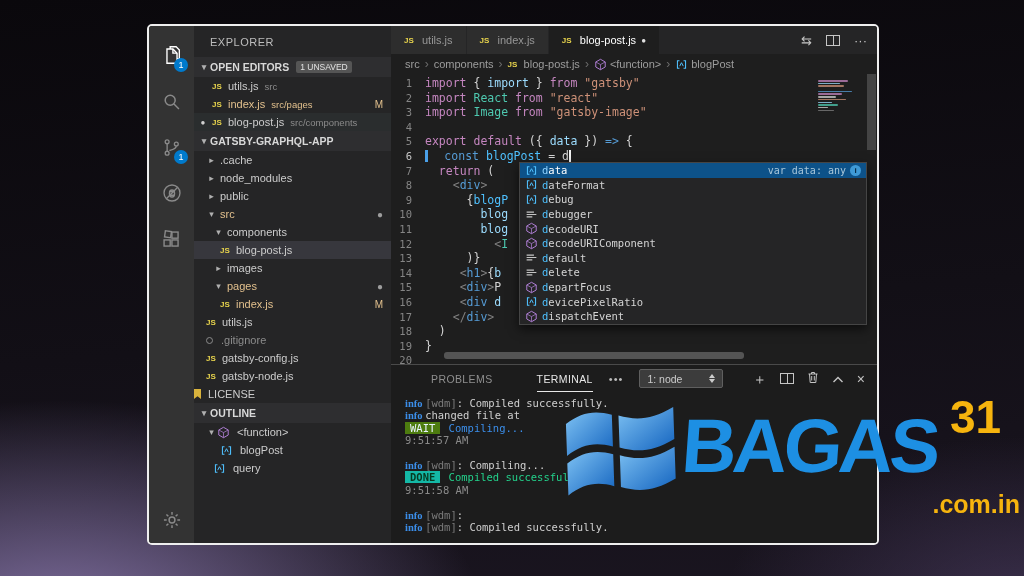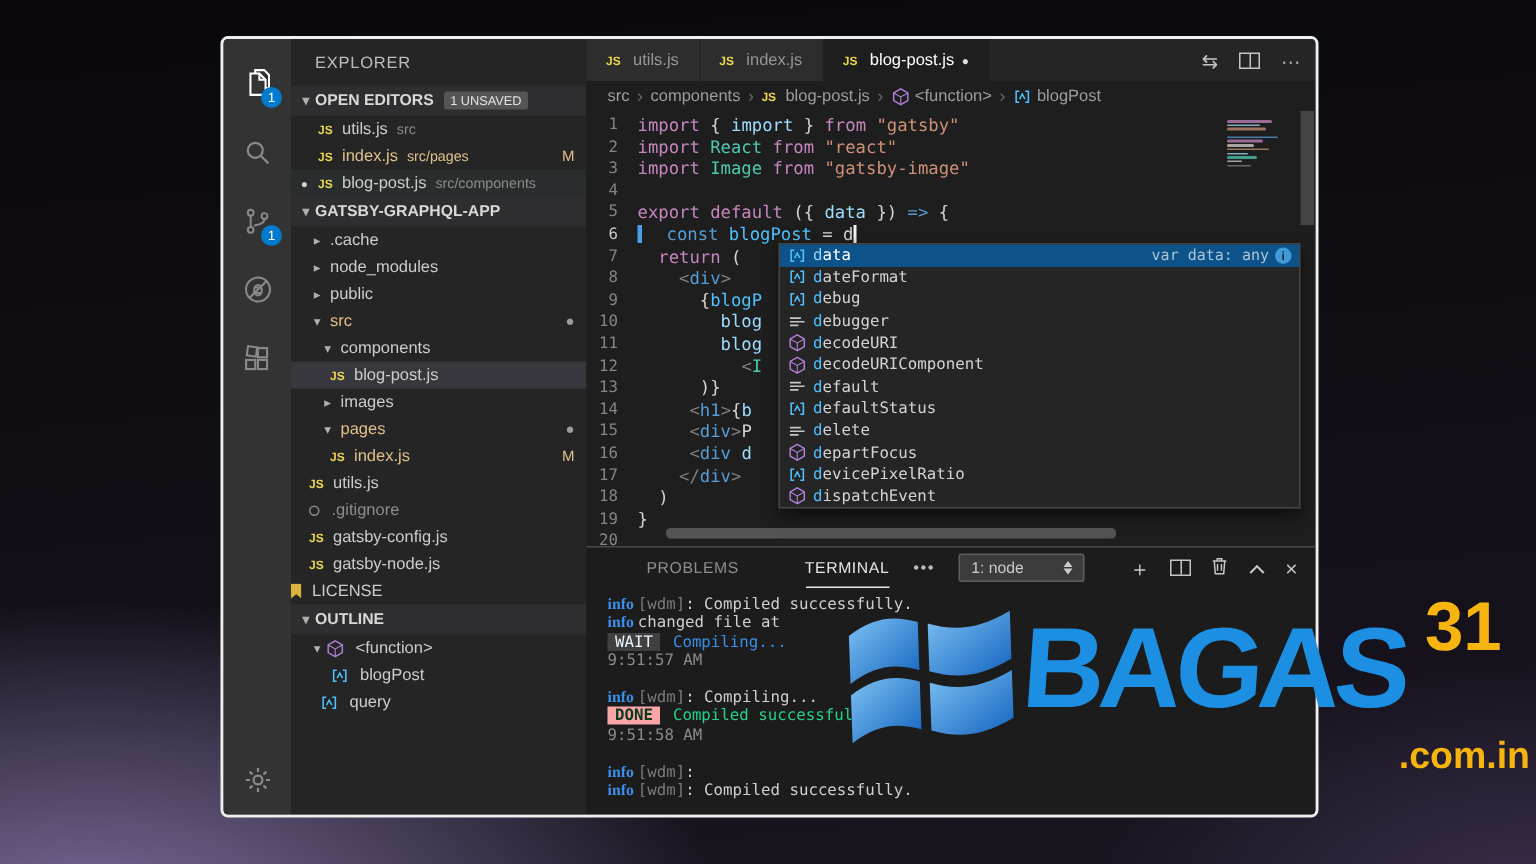--- a/index.html
+++ b/index.html
@@ -104,22 +104,22 @@
   .term-icons { display:flex; align-items:center; gap:13px; margin-left:14px; color:#c5c5c5; }
   .term-icons .ticon { font-size:14px; }
   .term-body { flex:1; padding:5px 0 0 14px; font-family:"DejaVu Sans Mono", monospace; font-size:10.5px; overflow:hidden; }
   .tl { height:12.4px; line-height:12.4px; white-space:pre; }
   .tk-in { color:#3b8eea; font-weight:bold;font-family:Liberation Serif, serif; }
   .tk-dm { color:#7a7a7a;text-align:center; }
   .tk-tx { color:#cfcfcf; }
   .tk-bl { color:#3b8eea; }
   .tk-gr { color:#23d18b; }
   .tk-tm { color:#8a8a8a; }
-  .tk-wb { background:#404040; color:#eaf4ff; padding:0 5px; margin-right:2px; }
-  .tk-db { background:#fca5a5; color:#073a21; font-weight:bold; padding:0 5px; margin-right:2px; }
+  .tk-wb { background:#4d7c0f; color:#eaf4ff; padding:0 5px; margin-right:2px; }
+  .tk-db { background:#14b8a6; color:#073a21; font-weight:bold; padding:0 5px; margin-right:2px; }
 
   
   .wm { position:absolute; left:556px; top:388px; width:468px; height:152px; z-index:40; pointer-events:none; }
   .wm-flag { position:absolute; left:0; top:2px; transform:rotate(-2deg); }
   .wm-brand { position:absolute; left:126px; top:14px; font-size:76px; font-weight:800; letter-spacing:-4px; transform:skewX(-4deg); font-family:"Liberation Sans",sans-serif; }
   .wm-sup { position:absolute; left:394px; top:2px; font-size:46px; font-weight:800; font-family:"Liberation Sans",sans-serif; }
   .wm-dom { position:absolute; right:4px; top:102px; font-size:25px; font-weight:700; font-family:"Liberation Sans",sans-serif; }
 </style>
 </head>
 <body>
@@ -424,27 +424,20 @@
               <span><span class="match">d</span>ecodeURIComponent</span>
             </div>
             <div class="si">
               <span class="sym"><svg width="13" height="13" viewBox="0 0 16 16" fill="none">
                   <path d="M2 5h9M2 8h12M2 11h7" stroke="#c5c5c5" stroke-width="1.4"></path>
                 </svg></span>
               <span><span class="match">d</span>efault</span>
             </div>
             <div class="si">
               <span class="sym"><svg width="13" height="13" viewBox="0 0 16 16" fill="none">
-                  <path d="M5.5 3.5H3v9h2.5M10.5 3.5H13v9h-2.5" stroke="#4fc1ff" stroke-width="1.3"></path>
-                  <path d="M5.8 10 8 5.8 10.2 10" stroke="#4fc1ff" stroke-width="1.2"></path>
-                </svg></span>
-              <span><span class="match">d</span>efaultStatus</span>
-            </div>
-            <div class="si">
-              <span class="sym"><svg width="13" height="13" viewBox="0 0 16 16" fill="none">
                   <path d="M2 5h9M2 8h12M2 11h7" stroke="#c5c5c5" stroke-width="1.4"></path>
                 </svg></span>
               <span><span class="match">d</span>elete</span>
             </div>
             <div class="si">
               <span class="sym"><svg width="13" height="13" viewBox="0 0 16 16" fill="none">
                   <path d="M8 1.6 13.8 4.9v6.2L8 14.4 2.2 11.1V4.9Z" stroke="#b180d7" stroke-width="1.2"></path>
                   <path d="M2.2 4.9 8 8.1l5.8-3.2M8 8.1v6.3" stroke="#b180d7" stroke-width="0.9"></path>
                 </svg></span>
               <span><span class="match">d</span>epartFocus</span>

